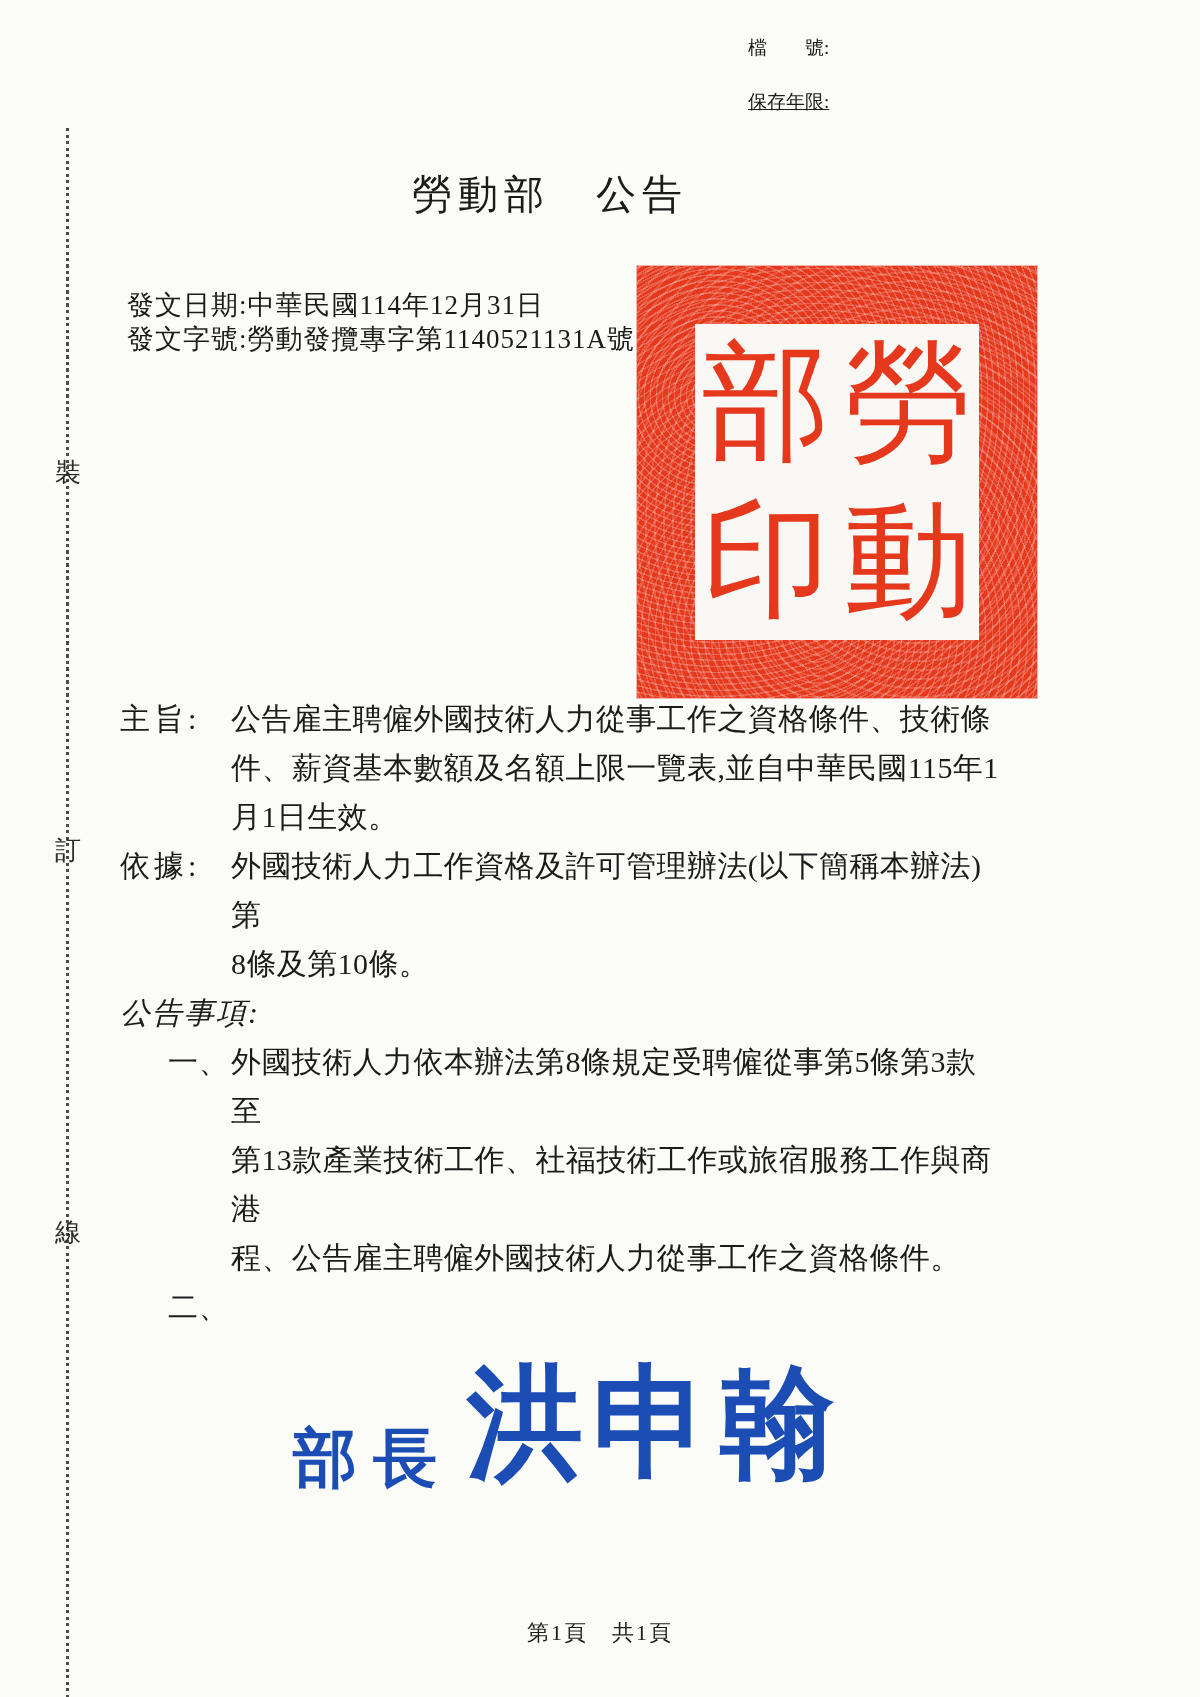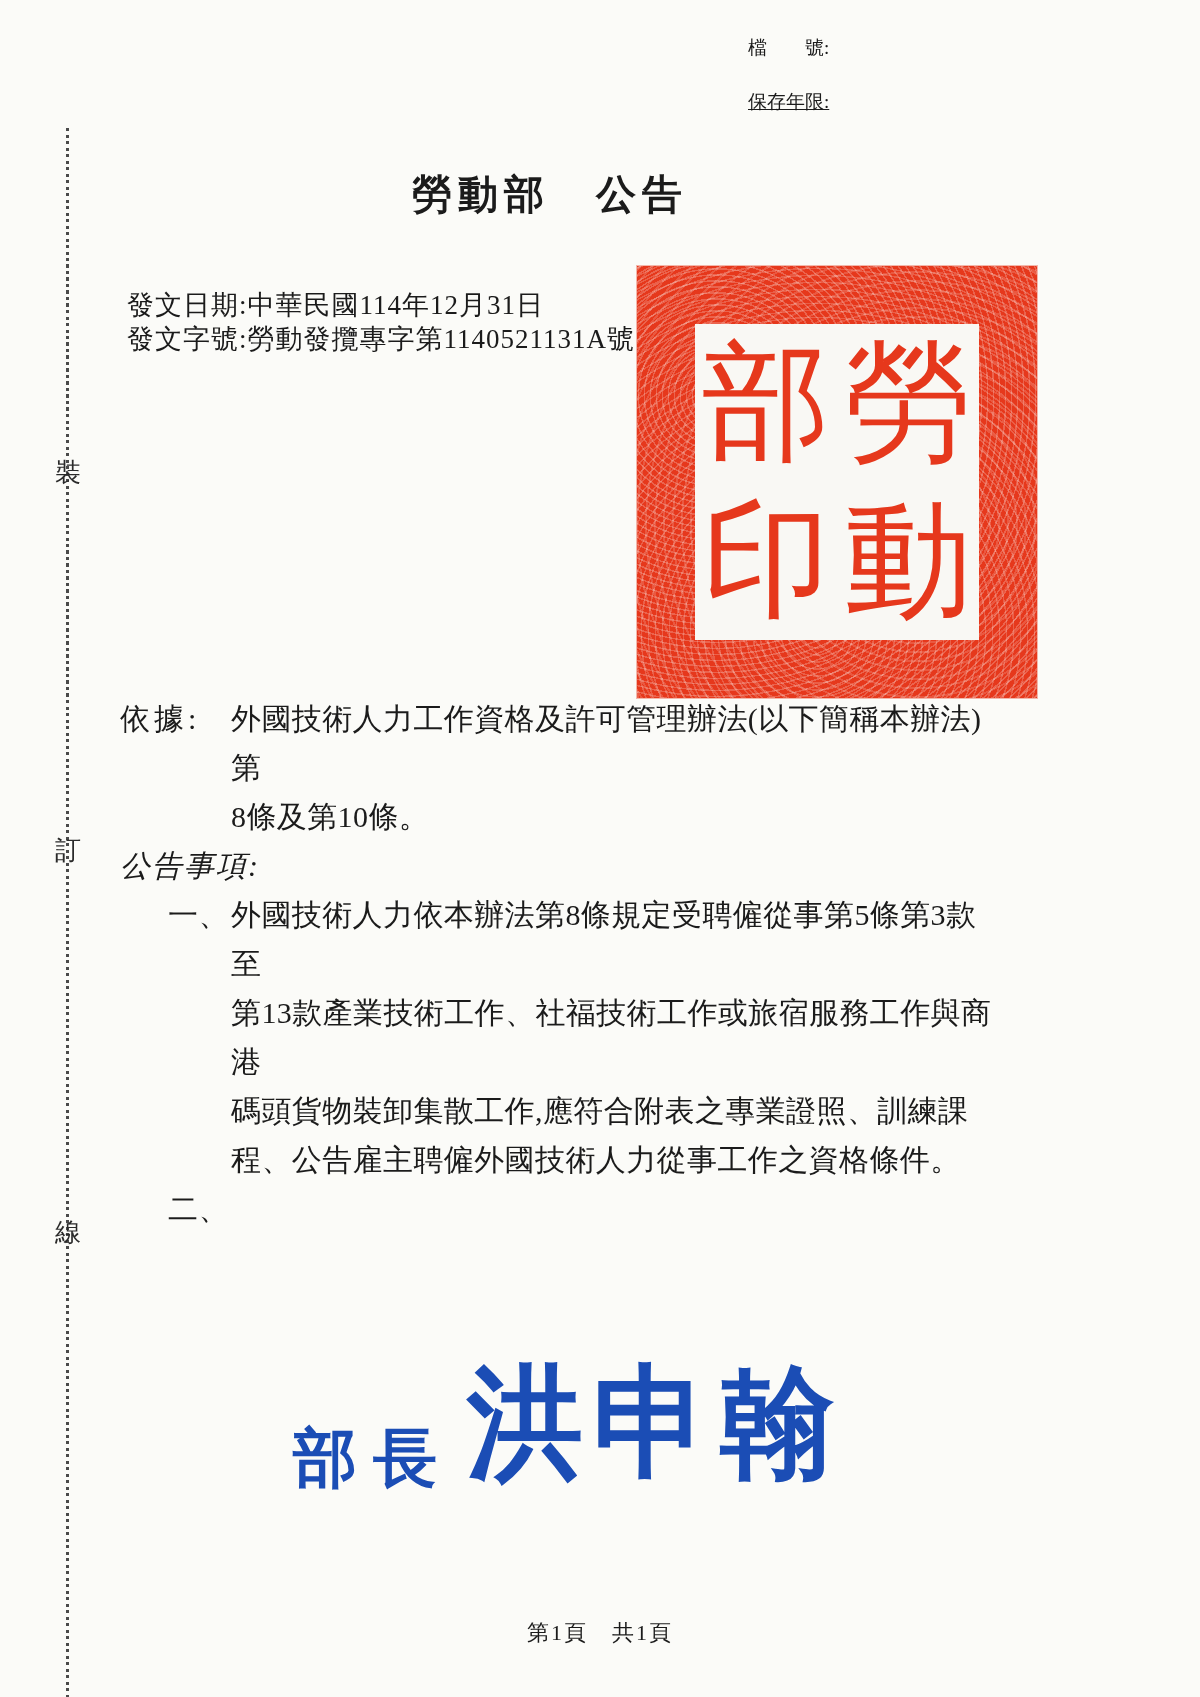--- a/index.html
+++ b/index.html
@@ -17,21 +17,21 @@
     position:absolute; left:52px; width:32px; text-align:center;
     font-size:26px; line-height:30px; color:#2a2a2a;
   }
   .bc-zhuang{top:458px;} .bc-ding{top:836px;} .bc-xian{top:1218px;}
   
   .corner{position:absolute; left:748px; top:36px; font-size:19px; line-height:24px;}
   .corner .row2{margin-top:30px;text-decoration:underline;}
   
   .title{
     position:absolute; left:0; top:140px; width:1100px; text-align:center;
-    font-size:40px; letter-spacing:6px; font-weight:700;
+    font-size:40px; letter-spacing:6px; font-weight:400;
   }
   
   .meta{position:absolute; left:127px; top:288px; font-size:27px; line-height:34px; letter-spacing:1px;}
   
   .seal{
     position:absolute; left:637px; top:266px; width:400px; height:432px;
     background:#e6381c;
     box-shadow:0 0 0 1px rgba(230,56,28,.35);
   }
   .seal .texture{
@@ -103,37 +103,44 @@
     <div class="seal-inner">
       <span class="seal-char sc-lao">勞</span>
       <span class="seal-char sc-dong">動</span>
       <span class="seal-char sc-bu">部</span>
       <span class="seal-char sc-yin">印</span>
     </div>
   </div>
 
   <div class="body">
 
+    <div class="hang">
+      <div class="label">主旨:</div>
+      <div class="content">
+        <div>公告雇主聘僱外國技術人力從事工作之資格條件、技術條</div>
+        <div>件、薪資基本數額及名額上限一覽表,並自中華民國115年1</div>
+        <div>月1日生效。</div>
+      </div>
+    </div>
 
     <div class="hang">
       <div class="label">依據:</div>
       <div class="content">
         <div>外國技術人力工作資格及許可管理辦法(以下簡稱本辦法)第</div>
         <div>8條及第10條。</div>
       </div>
     </div>
 
     <div class="items-header">公告事項:</div>
 
     <div class="item">
       <div class="marker">一、</div>
       <div class="content">
         <div>外國技術人力依本辦法第8條規定受聘僱從事第5條第3款至</div>
         <div>第13款產業技術工作、社福技術工作或旅宿服務工作與商港</div>
-        <div>碼頭貨物裝卸集散工作,應符合附表之專業證照、訓練課</div>
         <div>程、公告雇主聘僱外國技術人力從事工作之資格條件。</div>
       </div>
     </div>
 
     <div class="item">
       <div class="marker">二、</div>
     </div>
 
   </div>
 

